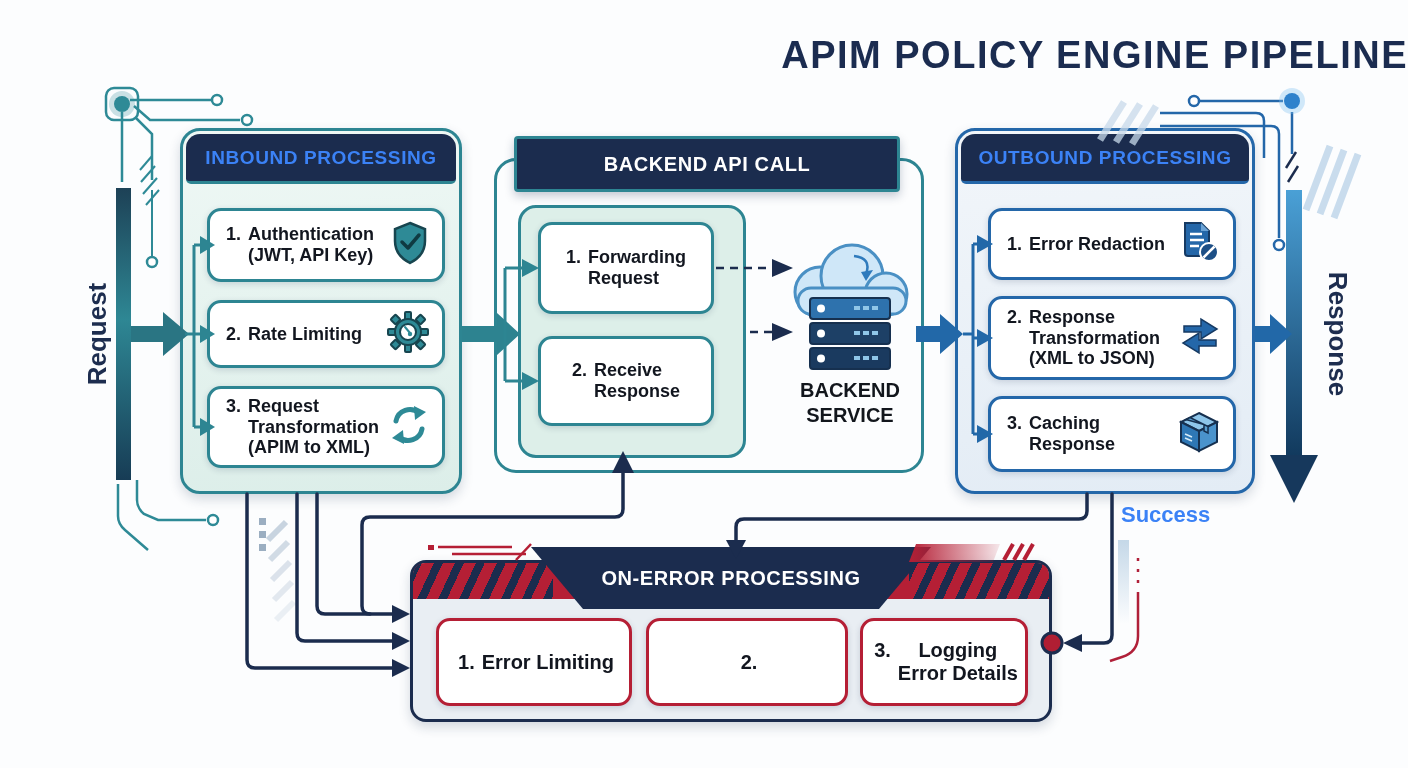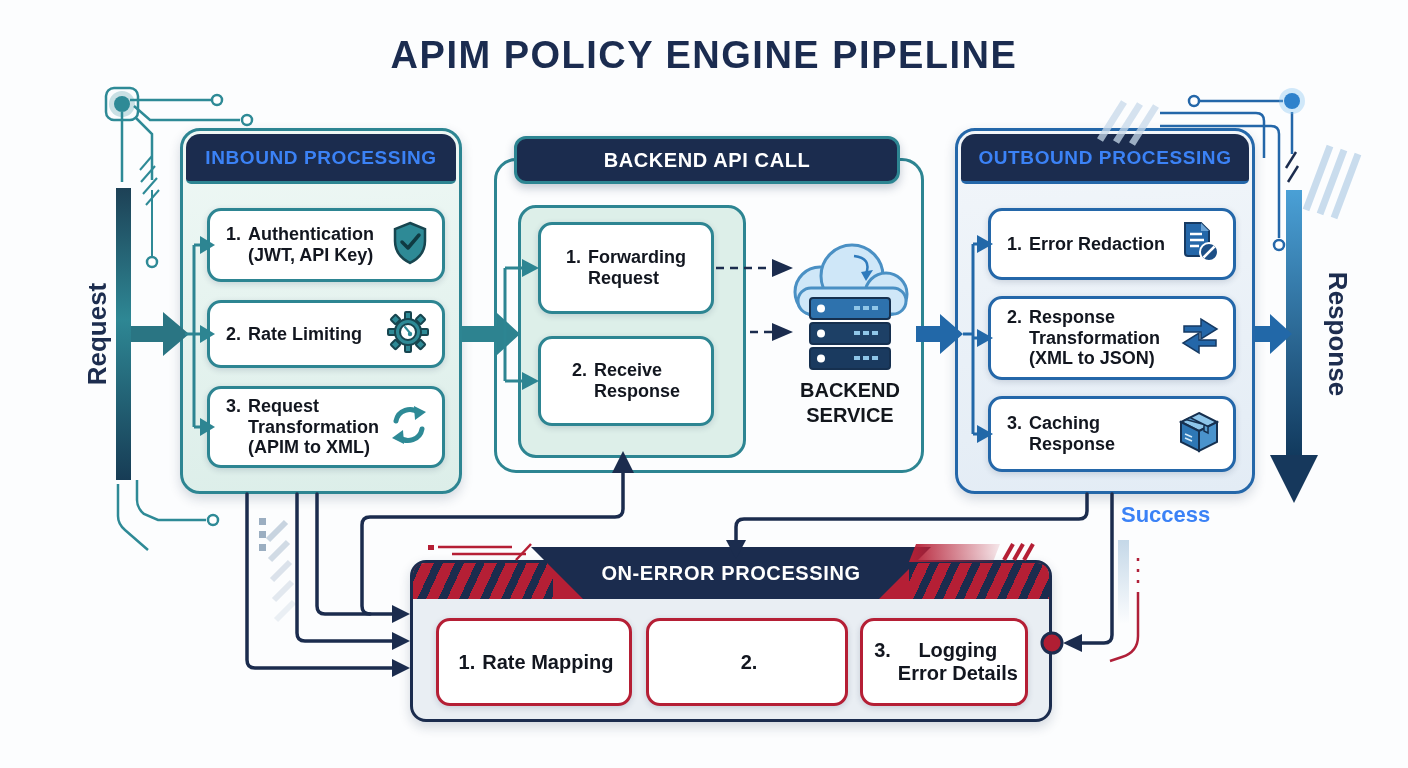--- a/index.html
+++ b/index.html
@@ -4,40 +4,40 @@
 <style>
   :root{
     --navy:#1b2c4e; --teal:#2d8592; --teal-bg1:#eff8f5; --teal-bg2:#dceee9;
     --blue:#2467a9; --blue-bg1:#f2f6fa; --blue-bg2:#e3ecf5;
     --red:#b51f35; --err-bg:#e9eef3; --title:#1b2c50; --ink:#12161f;
   }
   *{margin:0;padding:0;box-sizing:border-box}
   body{background:#ffffff;font-family:"Liberation Sans",sans-serif;}
   .stage{position:relative;width:1408px;height:768px;background:#fcfdfe;overflow:hidden}
   .abs{position:absolute}
-  .title{left:0;top:34px;width:100%;text-align:center;font-size:38px;font-weight:800;
+  .title{left:0;top:34px;width:100%;text-align:right;font-size:38px;font-weight:800;
          letter-spacing:1.5px;color:var(--title)}
   
   .container{position:absolute;border-radius:20px;box-shadow:0 5px 12px rgba(22,44,78,.18)}
   .c-inbound{left:180px;top:128px;width:282px;height:366px;border:3px solid var(--teal);
              background:linear-gradient(175deg,var(--teal-bg1),var(--teal-bg2))}
   .c-outbound{left:955px;top:128px;width:300px;height:366px;border:3px solid var(--blue);
              background:linear-gradient(175deg,var(--blue-bg1),var(--blue-bg2))}
   .hdr{position:absolute;left:3px;right:3px;top:3px;height:50px;background:var(--navy);
        border-radius:14px 14px 5px 5px;color:#3b82f6;font-weight:bold;font-size:19px;
        display:flex;align-items:center;justify-content:center;letter-spacing:.6px}
   .hdr-teal{border-bottom:3px solid var(--teal)}
   .hdr-blue{border-bottom:3px solid var(--blue)}
   
   .c-backend-outer{left:494px;top:158px;width:430px;height:315px;border:3px solid var(--teal);
        border-radius:22px;background:transparent;box-shadow:none}
   .c-backend-inner{left:518px;top:205px;width:228px;height:253px;border:3px solid var(--teal);
        border-radius:18px;background:#ddefe9;box-shadow:none}
-  .pill{left:514px;top:136px;width:386px;height:48px;background:var(--navy);
-       border:3px solid var(--teal);border-radius:12px;color:#fff;font-weight:bold;font-size:20px;
+  .pill{left:514px;top:136px;width:386px;height:56px;background:var(--navy);
+       border:3px solid var(--teal);border-radius:4px;color:#fff;font-weight:bold;font-size:20px;
        display:flex;align-items:center;justify-content:center;letter-spacing:.6px;
        box-shadow:0 4px 10px rgba(22,44,78,.25);z-index:4}
   
   .pitem{position:absolute;background:#fff;border-radius:14px;display:flex;align-items:center;
          padding:0 12px 0 16px;box-shadow:0 2px 6px rgba(22,44,78,.16)}
   .it-teal{border:3px solid var(--teal)}
   .it-blue{border:3px solid var(--blue)}
   .it-red{border:3px solid var(--red)}
   .ptext{display:flex;gap:7px;align-items:flex-start}
   .pnum,.plines{font-weight:bold;font-size:18px;color:var(--ink);line-height:1.15}
@@ -48,21 +48,21 @@
   .eitem .pnum,.eitem .plines{font-size:20px}
   .eitem .plines{text-align:center}
   
   .c-error{left:410px;top:560px;width:642px;height:162px;border:3.5px solid var(--navy);
            border-radius:16px;background:var(--err-bg)}
   .err-band{position:absolute;left:0;right:0;top:0;height:36px;background:var(--red);
             border-radius:12px 12px 0 0;overflow:hidden}
   .hz{position:absolute;top:0;bottom:0;width:140px;
       background:repeating-linear-gradient(115deg,#1b2c4e 0 8px,rgba(0,0,0,0) 8px 19px)}
   .hz-l{left:0}.hz-r{right:0}
-  .err-trap{position:absolute;left:118px;right:118px;top:-16px;height:52px;background:var(--navy);
+  .err-trap{position:absolute;left:118px;right:118px;top:-16px;height:62px;background:var(--navy);
             clip-path:polygon(0 0,100% 0,87% 100%,13% 100%);display:flex;align-items:center;
             justify-content:center;color:#fff;font-weight:bold;font-size:20px;letter-spacing:.6px;z-index:3}
   
   .vlabel{width:300px;height:30px;text-align:center;font-size:26px;font-weight:800;color:#1d2d4f}
   .lab-req{left:-53px;top:319px;transform:rotate(-90deg)}
   .lab-resp{left:1188px;top:319px;transform:rotate(90deg)}
   .lab-success{left:1121px;top:502px;font-size:22px;font-weight:800;color:#3b82f6}
   .svc-label{left:780px;top:378px;width:140px;text-align:center;font-size:20px;font-weight:800;
              color:#12161c;line-height:1.25}
   .overlay{left:0;top:0;z-index:6;pointer-events:none}
@@ -226,21 +226,21 @@
     <div class="err-band">
       <div class="hz hz-l"></div>
       <div class="hz hz-r"></div>
     </div>
     <div class="err-trap">ON-ERROR PROCESSING</div>
   </div>
   <div class="abs pitem it-red eitem z2" style="left:436px;top:618px;width:196px;height:88px">
     <div class="ptext">
       <span class="pnum">1.</span>
       <div class="plines">
-          <div>Rate Mapping</div>
+          <div>Error Limiting</div>
         </div>
     </div>
   </div>
   <div class="abs pitem it-red eitem z2" style="left:646px;top:618px;width:202px;height:88px">
     <div class="ptext">
       <span class="pnum">2.</span>
     </div>
   </div>
   <div class="abs pitem it-red eitem z2" style="left:860px;top:618px;width:168px;height:88px">
     <div class="ptext">

